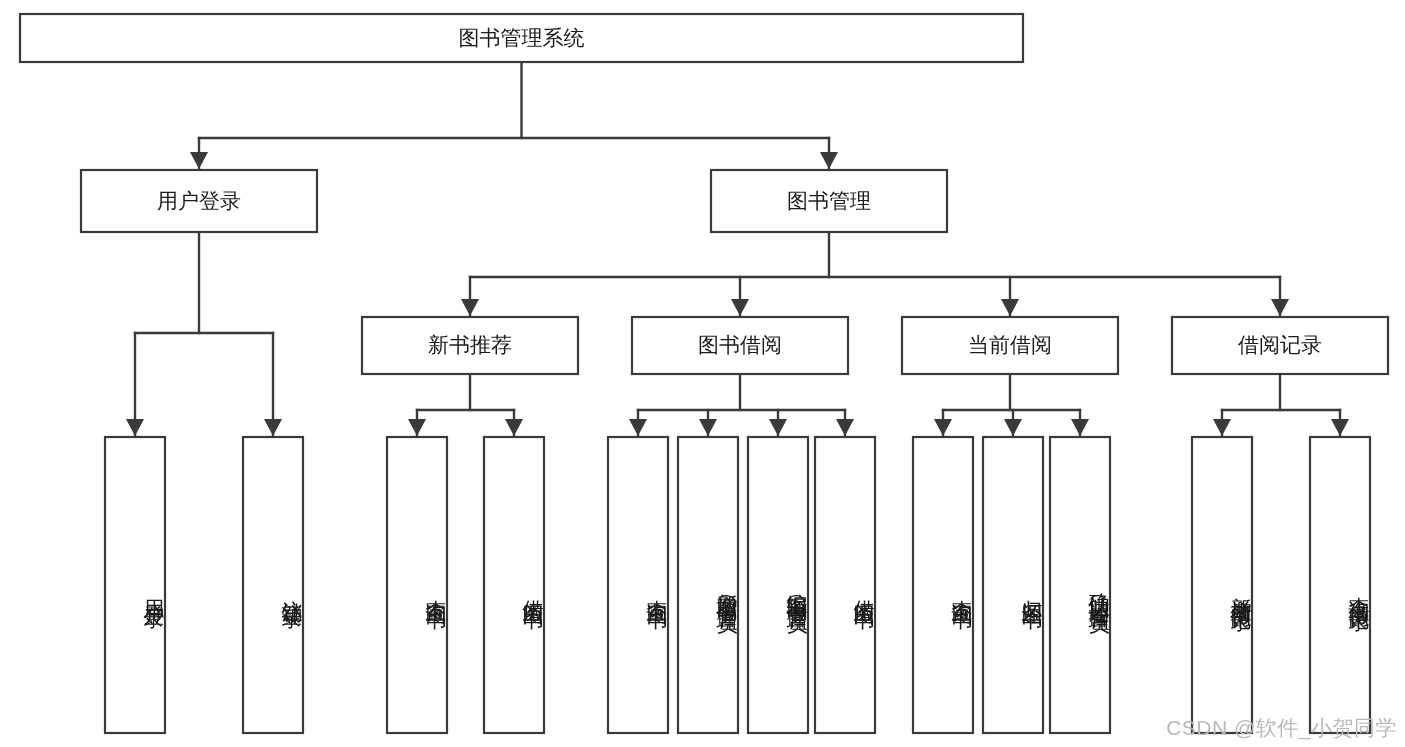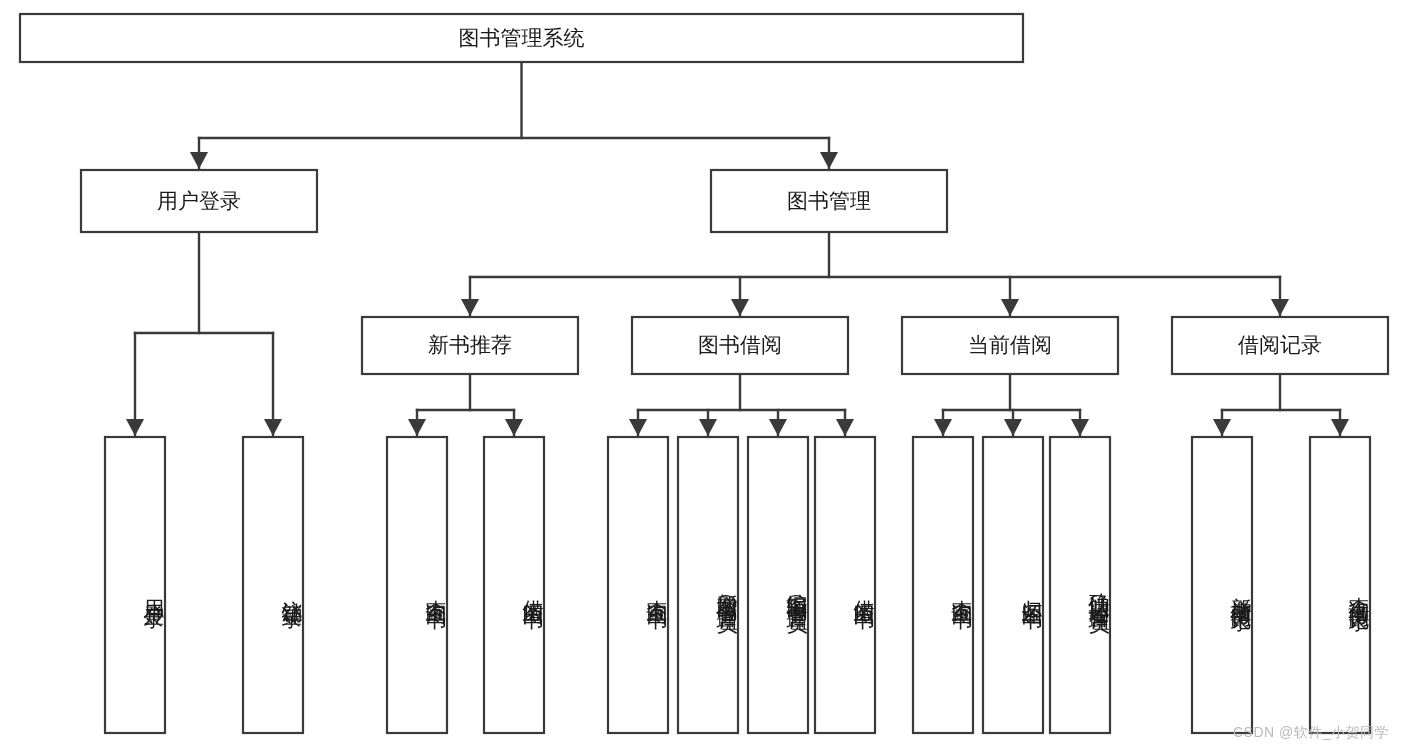--- a/index.html
+++ b/index.html
@@ -60,24 +60,24 @@
     line-height: 1;
     white-space: nowrap;
     text-align: center;
     display: flex;
     align-items: flex-start;
     justify-content: center;
     pointer-events: none;
   }
   .watermark {
     position: absolute;
-    right: 16px;
+    right: 8px;
     bottom: 5px;
     font-family: "Liberation Sans", "DejaVu Sans", sans-serif;
-    font-size: 14px;
+    font-size: 21px;
     color: #b9b9b9;
     white-space: nowrap;
     letter-spacing: 0.5px;
   }
 </style>
 </head>
 <body>
 
 <div id="diagram-root">
 

